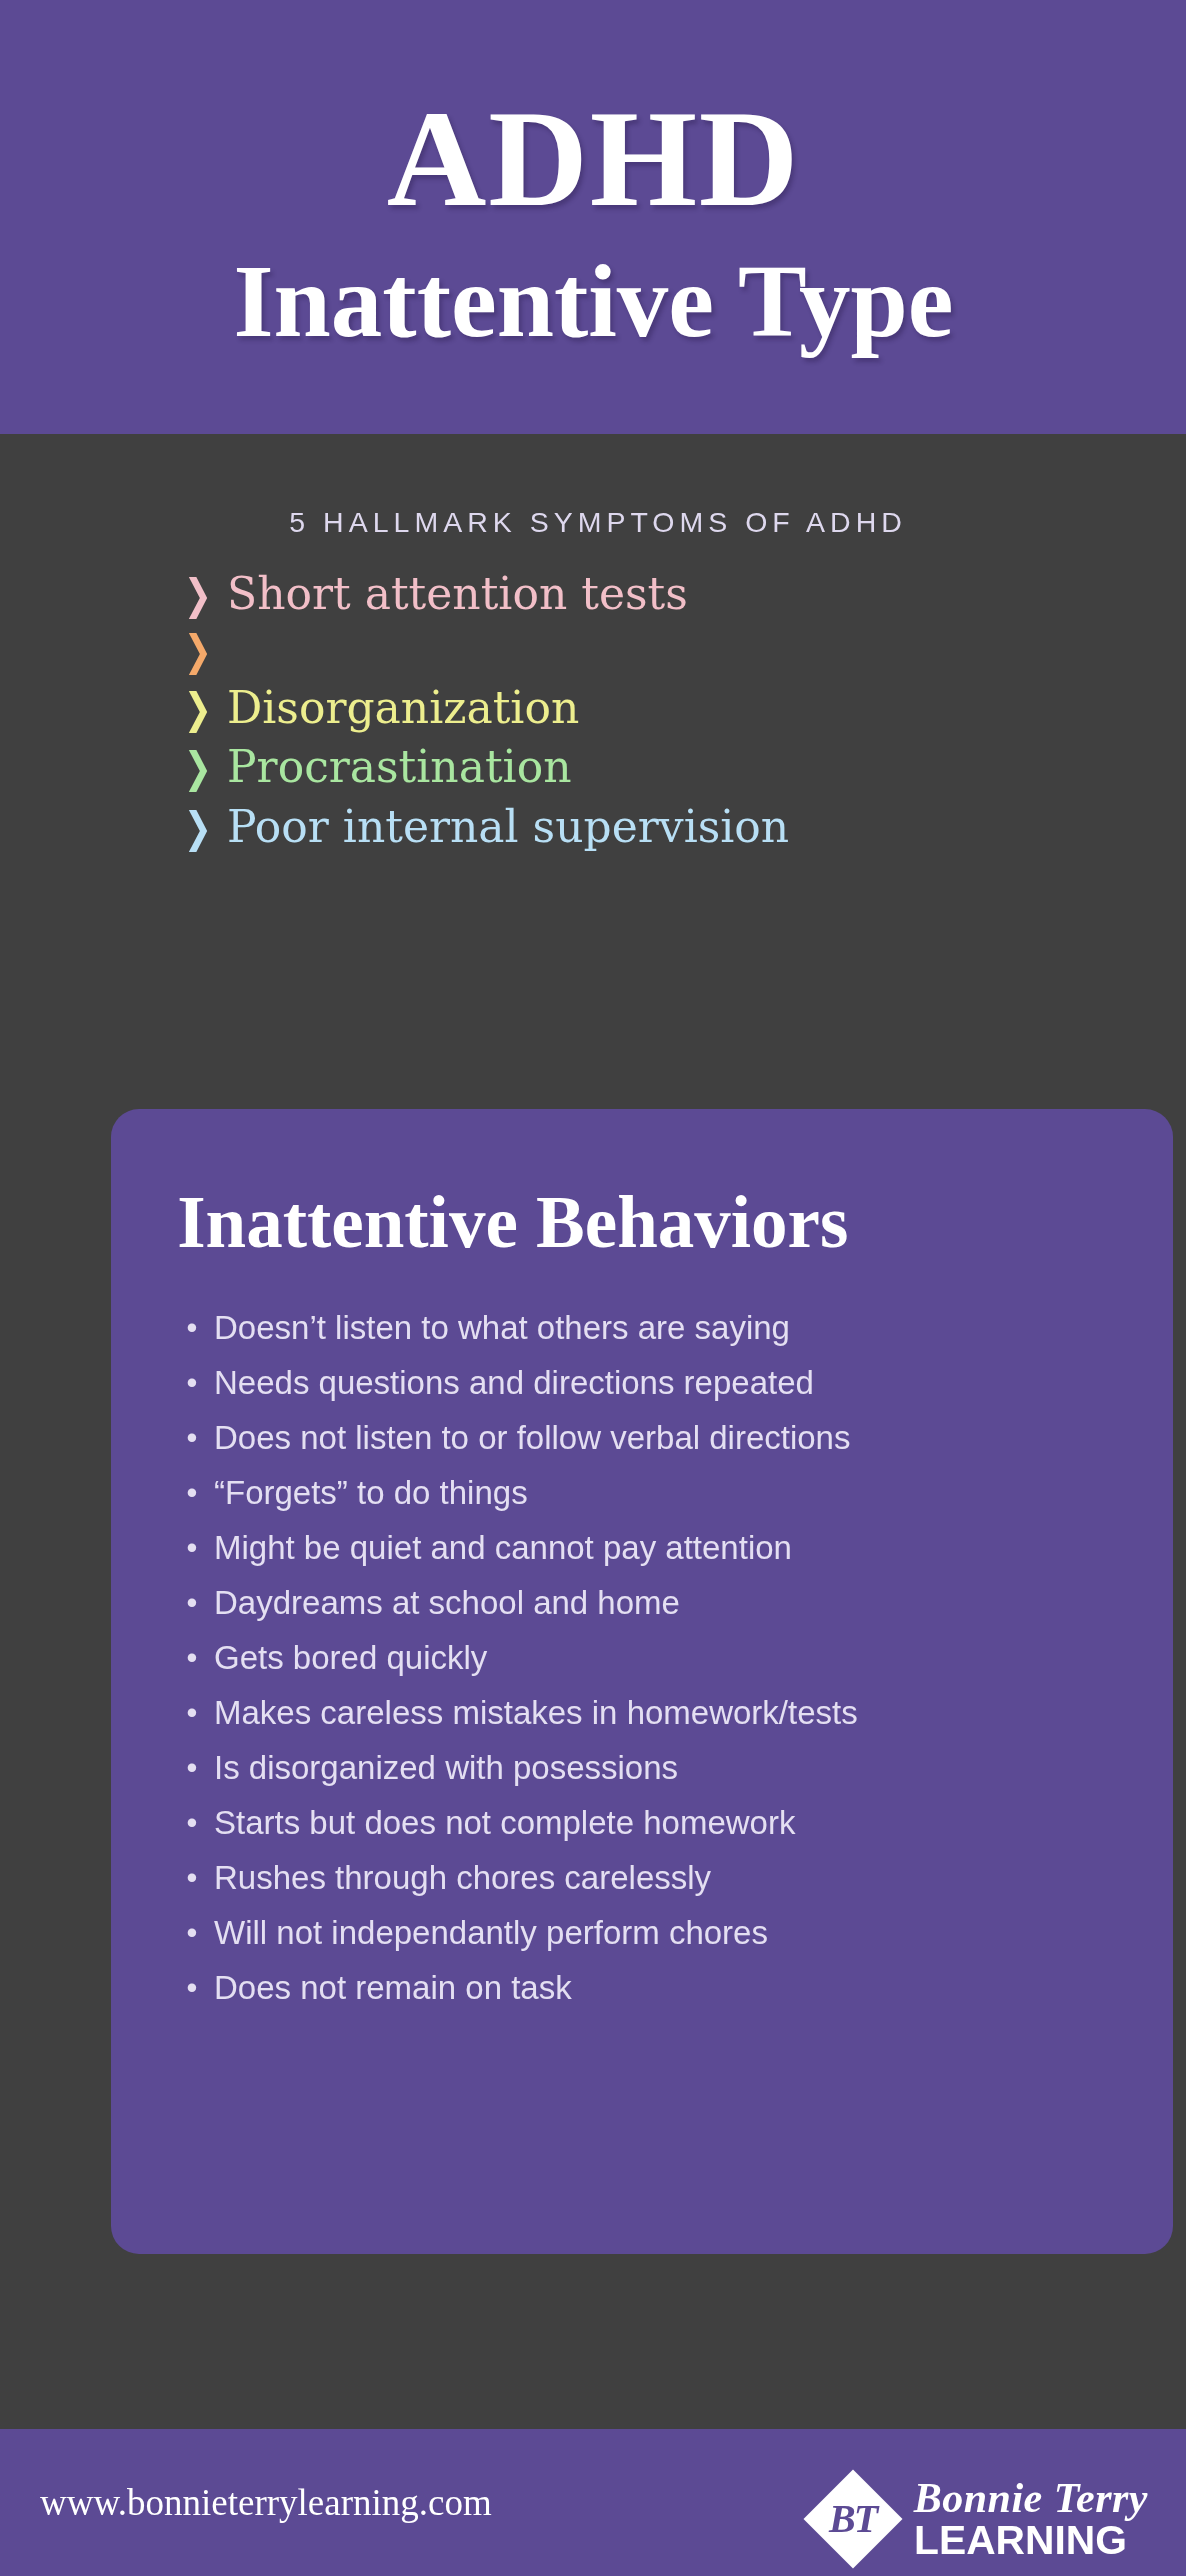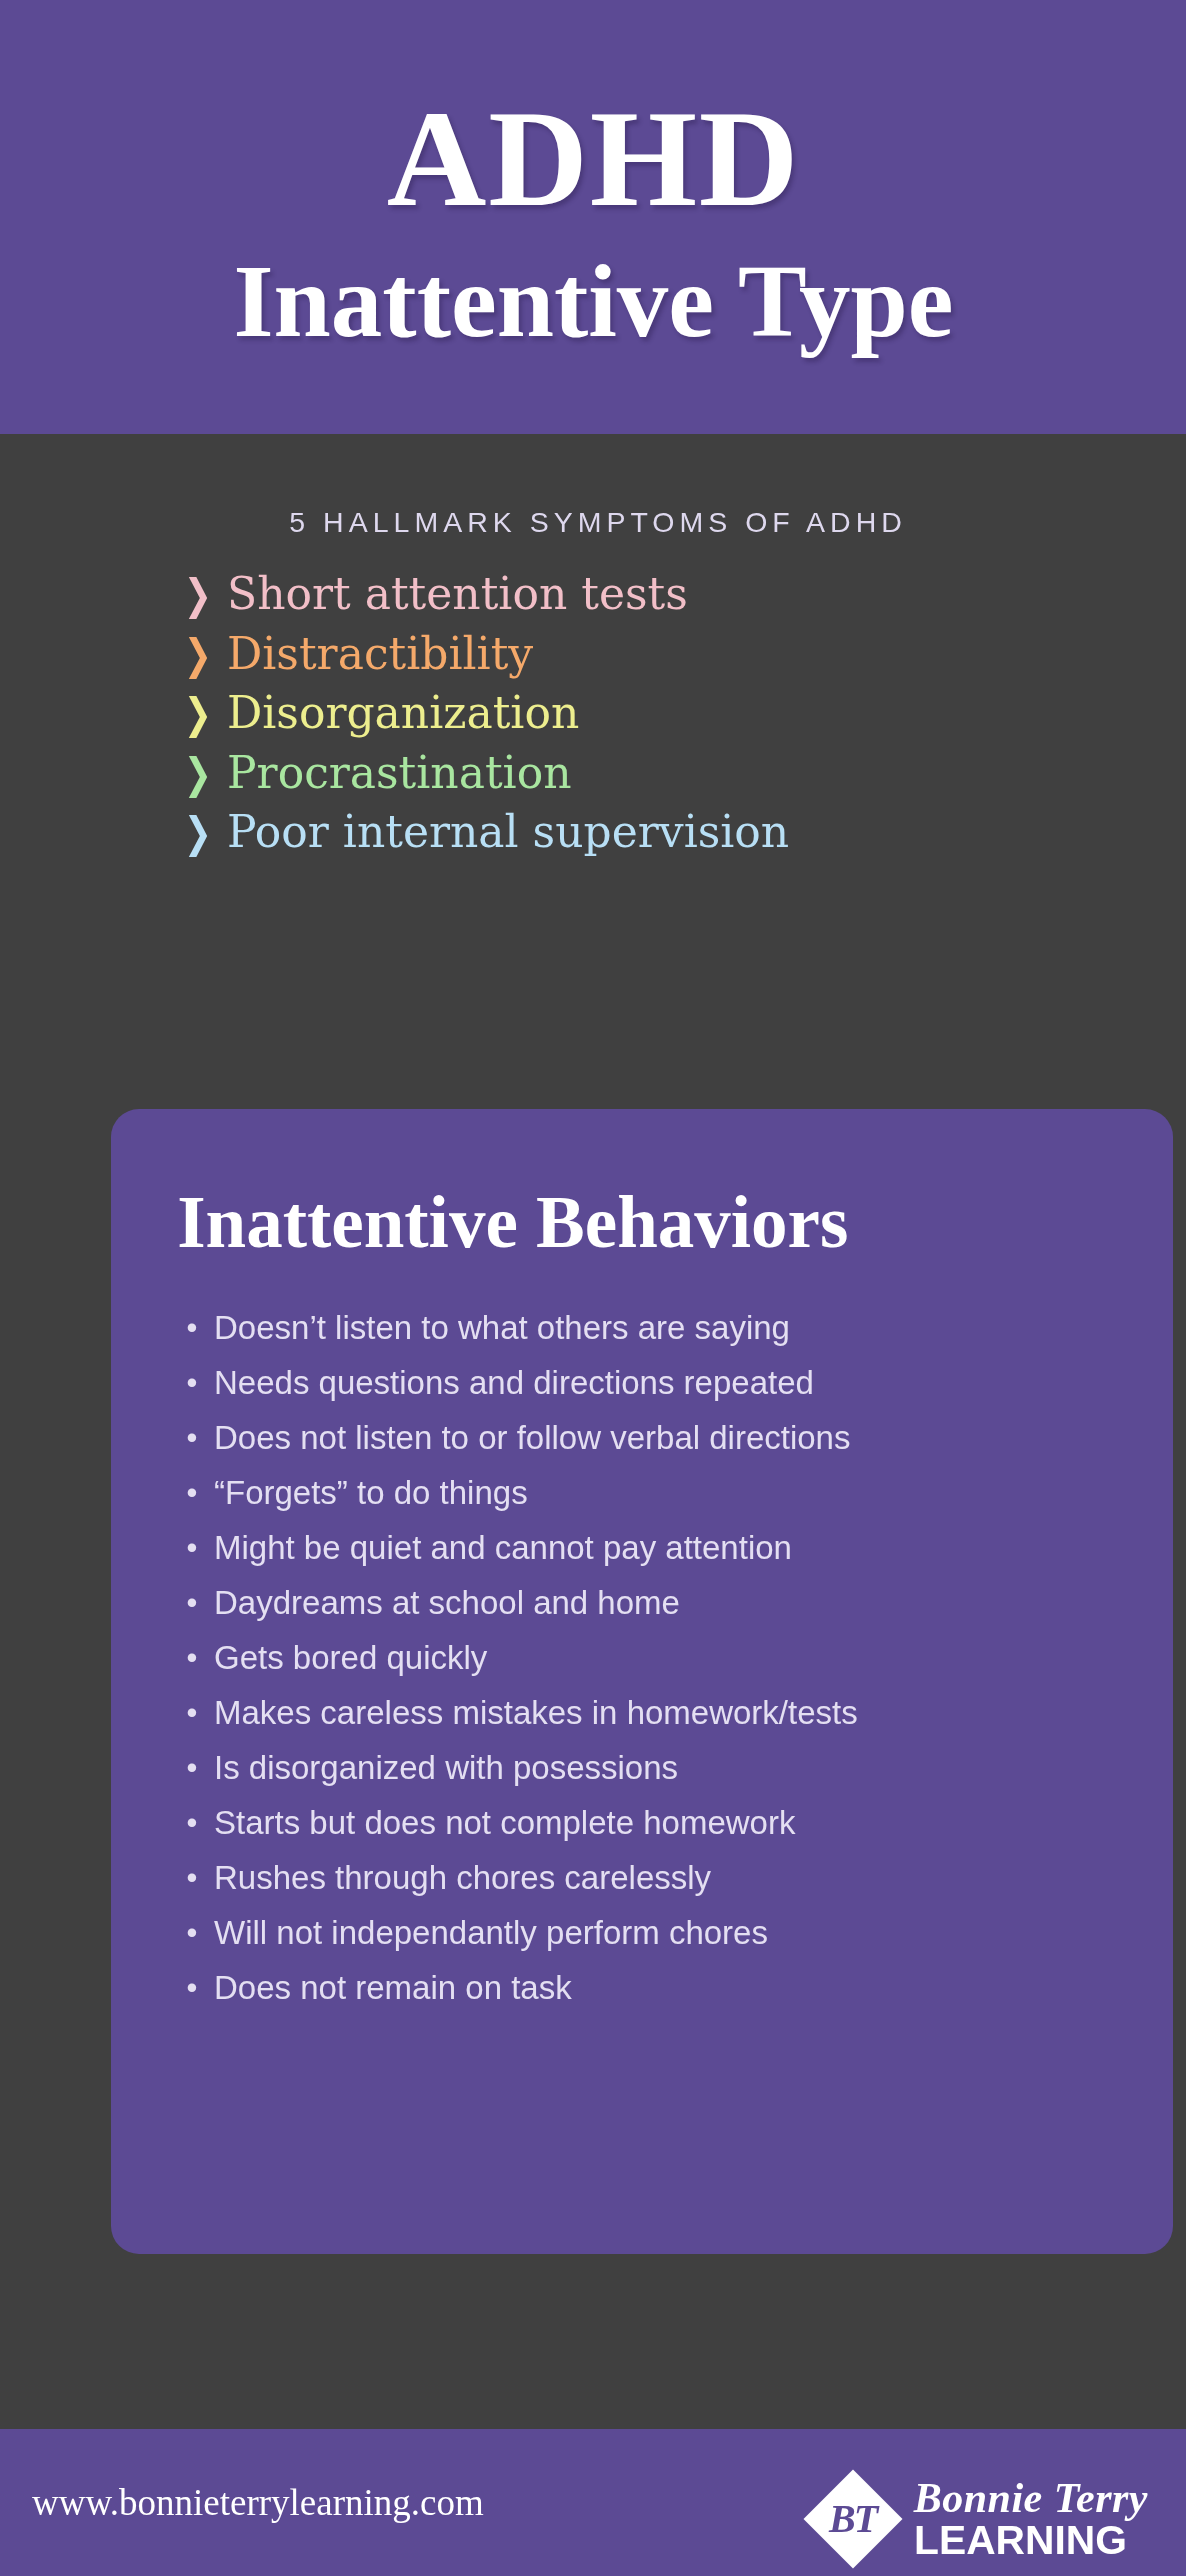--- a/index.html
+++ b/index.html
@@ -133,21 +133,21 @@
     left:0; bottom:0;
     width:1187px; height:147px;
     background:#5c4a94;
     display:flex;
     align-items:center;
   }
   .footer-url {
     font-family:"Liberation Serif", serif;
     color:#ffffff;
     font-size:37px;
-    margin-left:32px;
+    margin-left:40px;
     letter-spacing:0px;
     white-space:nowrap;
   }
   .logo {
     display:flex;
     align-items:center;
     margin-left:auto;
     margin-right:39px;
     margin-top:32px;
   }
@@ -206,21 +206,20 @@
 
   <div class="symptoms">
     <div class="symptoms-heading">5 HALLMARK SYMPTOMS OF ADHD</div>
     <ul class="symptom-list" id="symptom-list">
         <li class="symptom-item">
           <span class="chev" style="color: rgb(242, 191, 200);">❯</span>
           <span class="symptom-label" style="color: rgb(242, 191, 200);">Short attention tests</span>
         </li>
         <li class="symptom-item">
           <span class="chev" style="color: rgb(245, 169, 106);">❯</span>
-          <span class="symptom-label" style="color: rgb(245, 169, 106);">Distractibility</span>
         </li>
         <li class="symptom-item">
           <span class="chev" style="color: rgb(237, 238, 142);">❯</span>
           <span class="symptom-label" style="color: rgb(237, 238, 142);">Disorganization</span>
         </li>
         <li class="symptom-item">
           <span class="chev" style="color: rgb(169, 230, 160);">❯</span>
           <span class="symptom-label" style="color: rgb(169, 230, 160);">Procrastination</span>
         </li>
         <li class="symptom-item">

